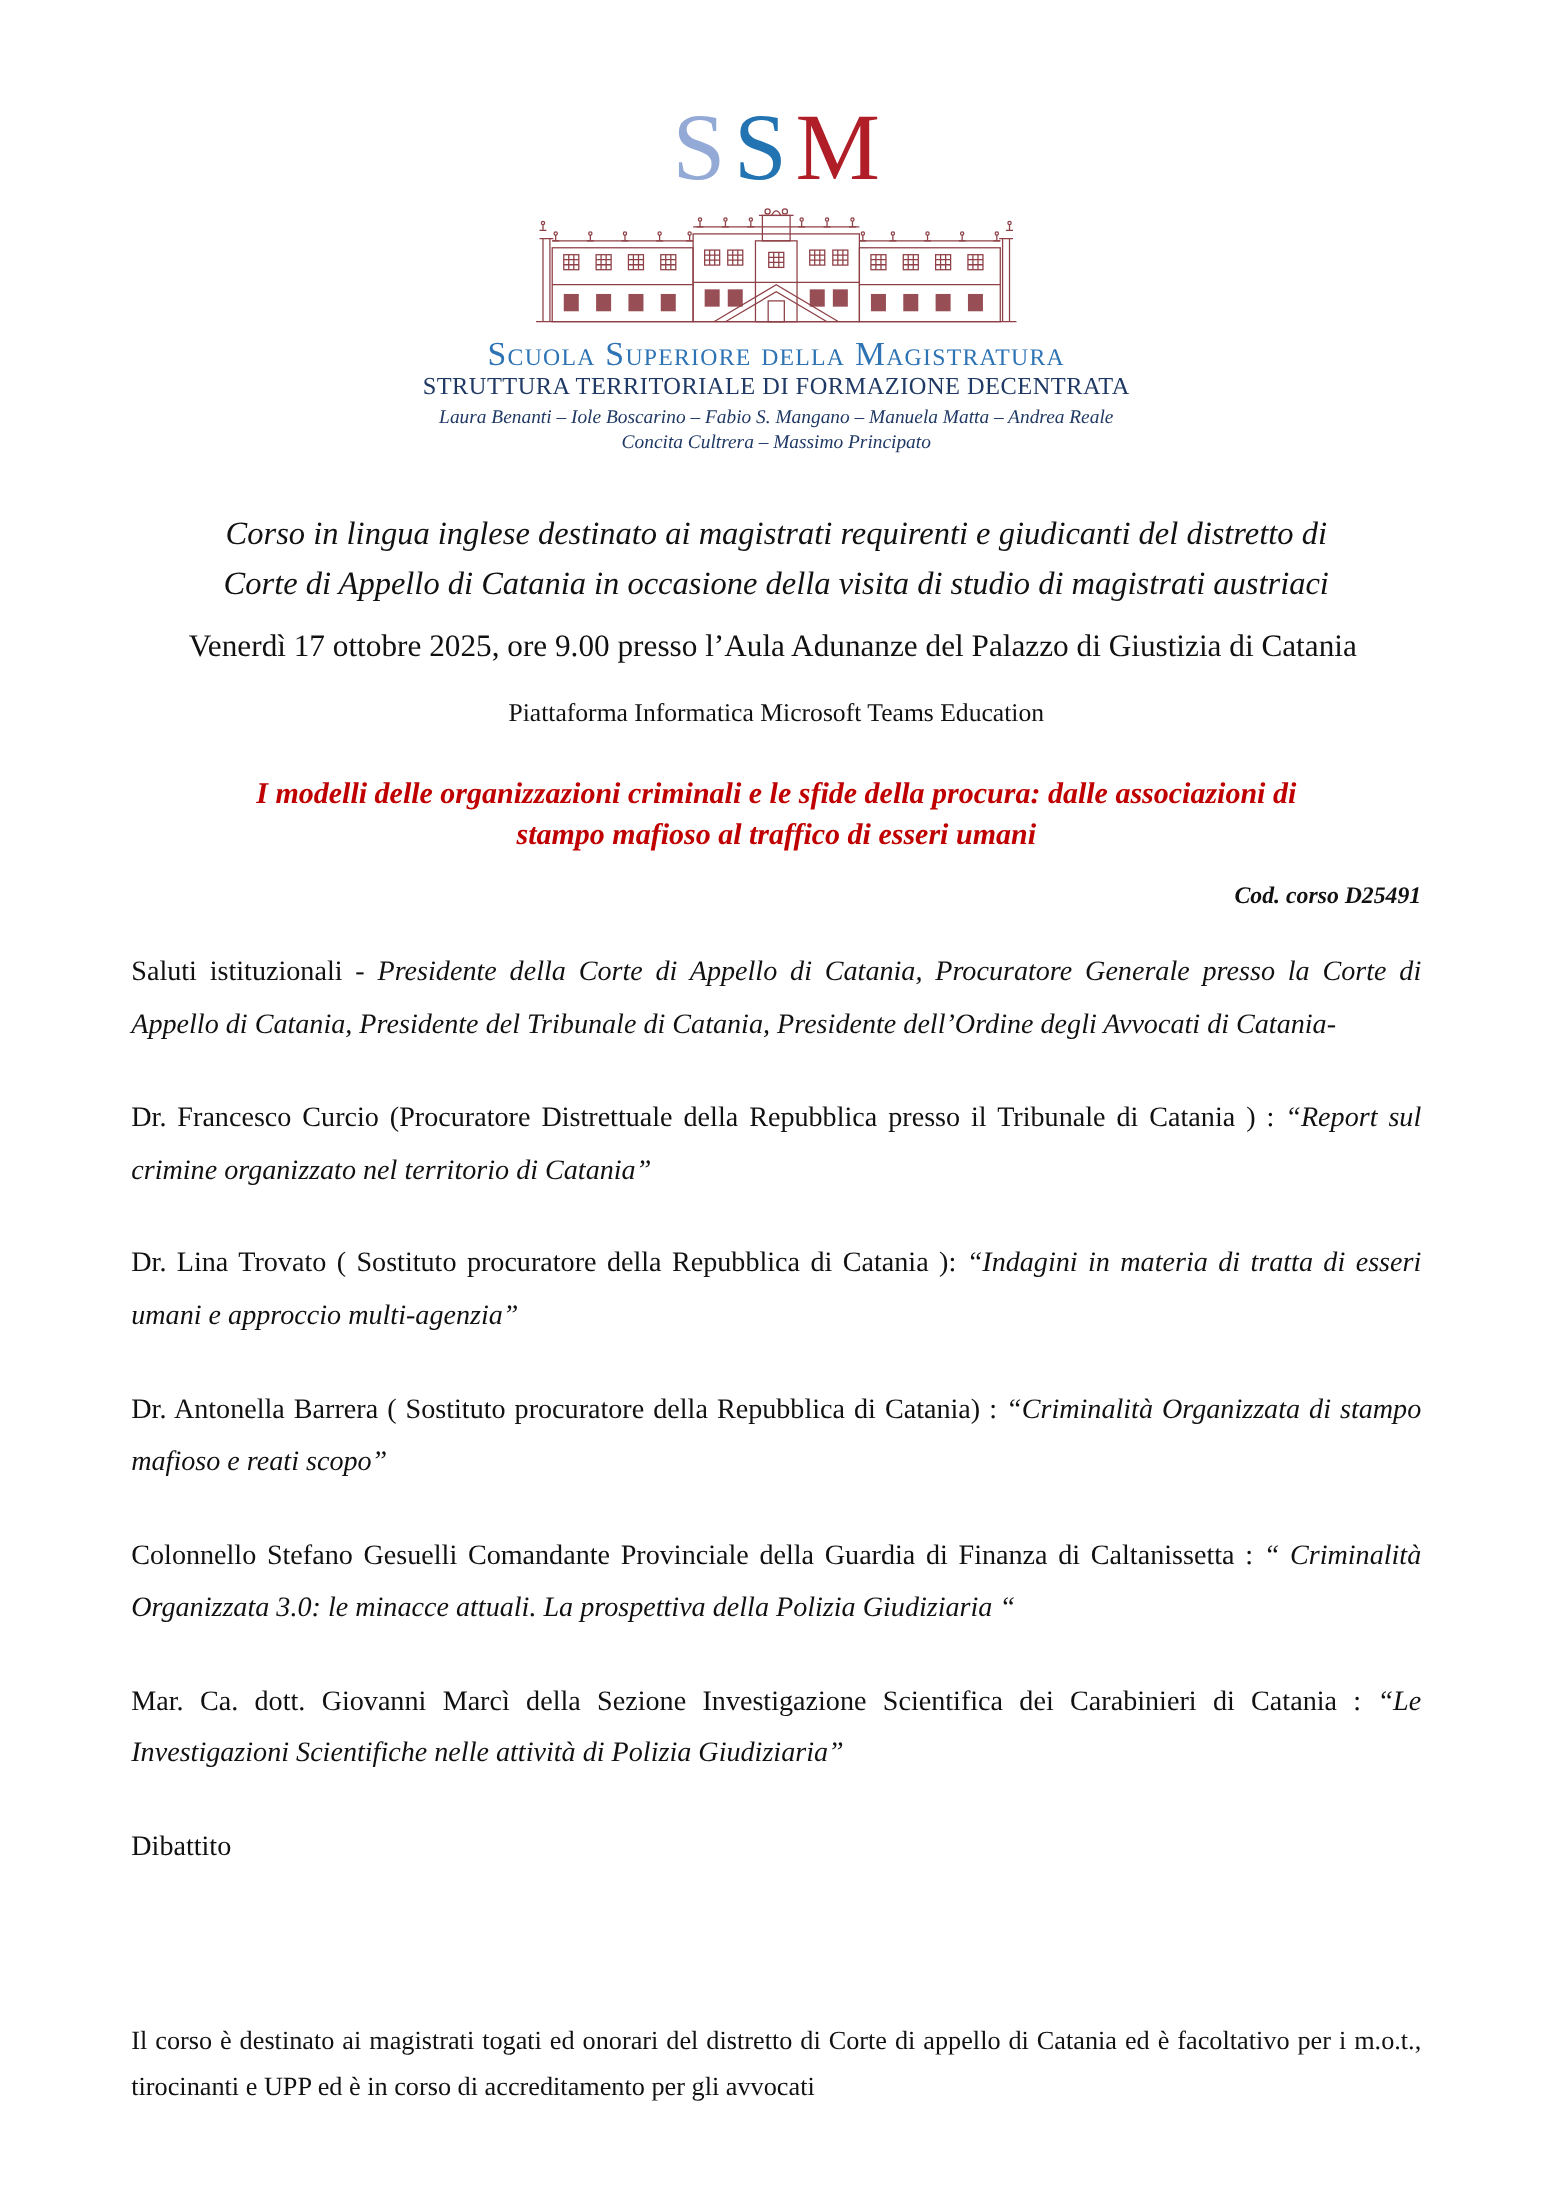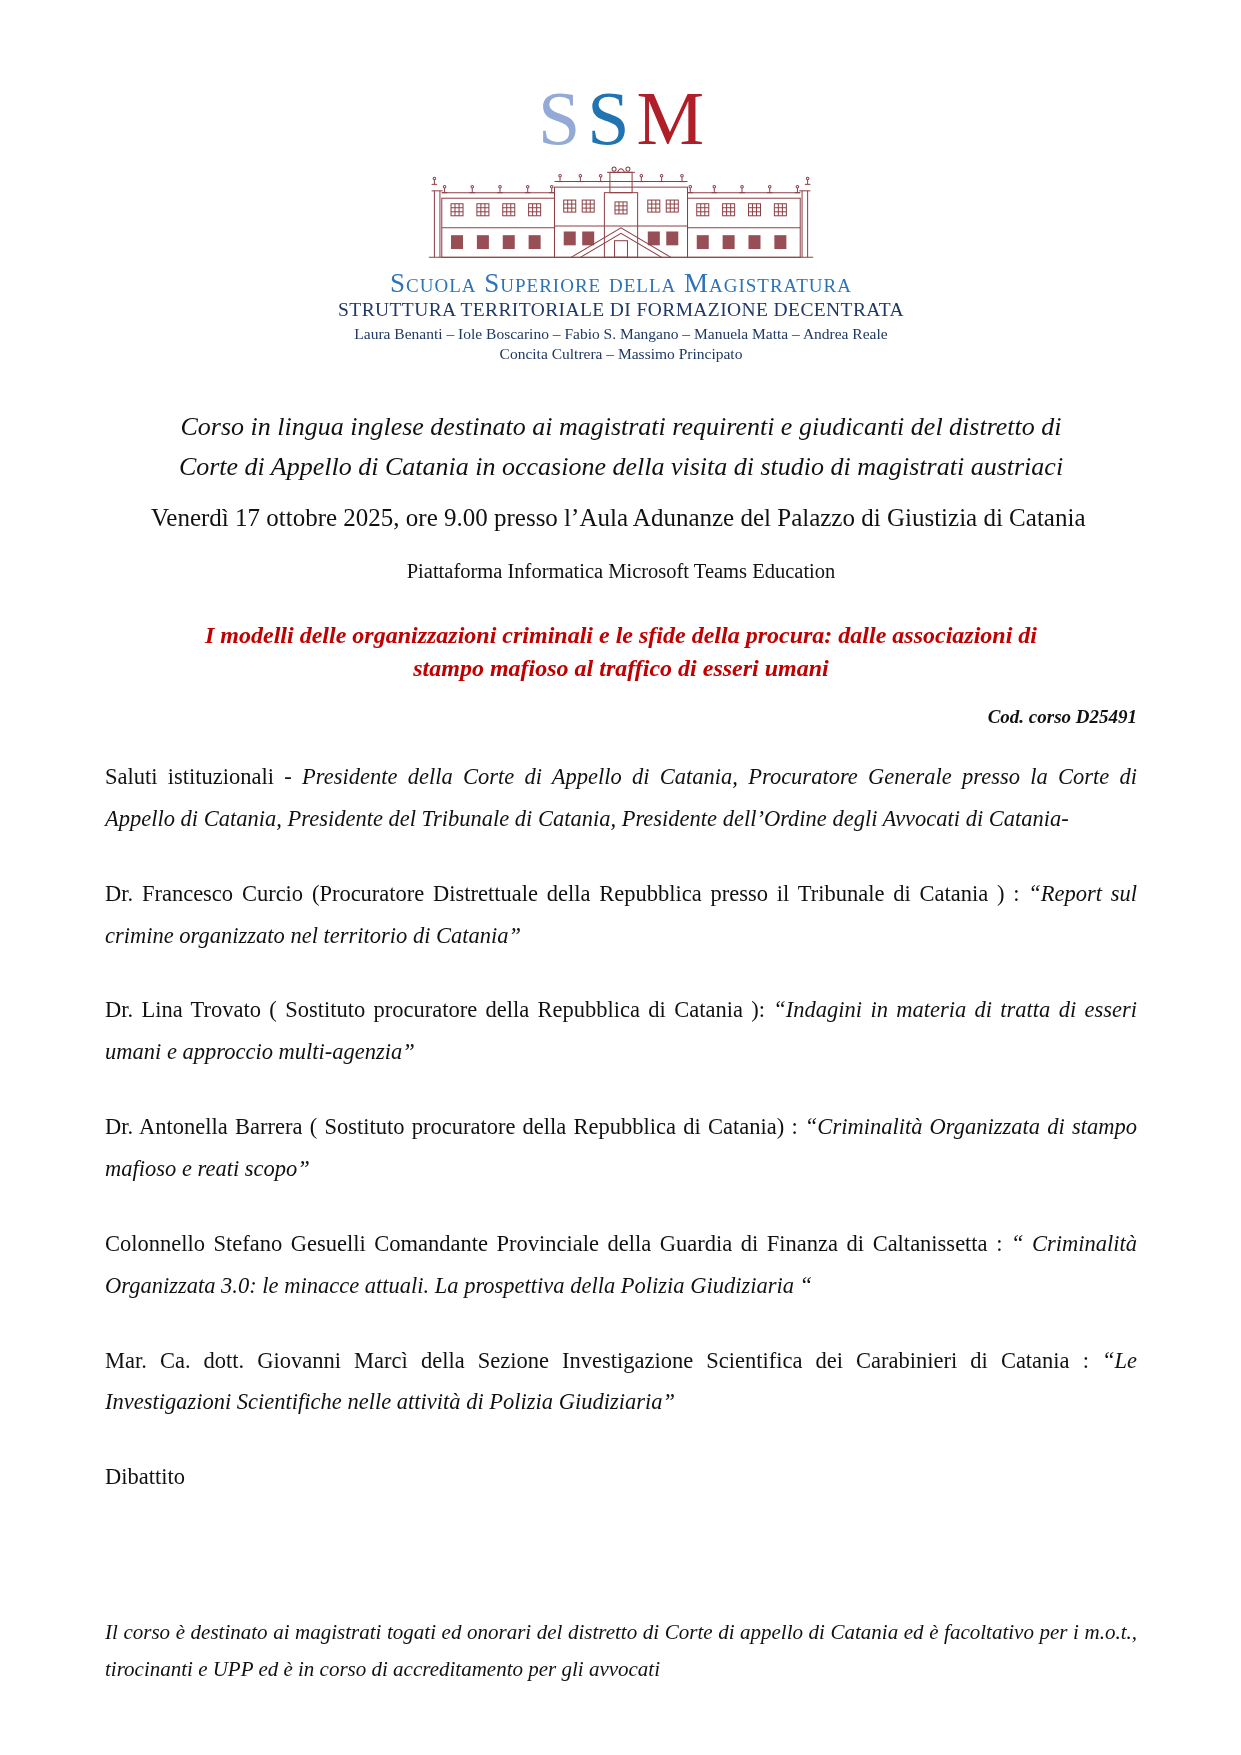--- a/index.html
+++ b/index.html
@@ -21,21 +21,21 @@
   .ssm-logo .s2{color:var(--logo-s2);}
   .ssm-logo .m{color:var(--logo-m);letter-spacing:0;}
   .palazzo{display:block;margin:10px auto 2px;color:var(--building);}
   .palazzo .st{stroke:currentColor;fill:none;stroke-width:1.1;}
   .palazzo .solidw{fill:currentColor;stroke:none;opacity:.92;}
   .school-name{
     font-variant:small-caps;font-size:27px;color:var(--blue);
     letter-spacing:1px;line-height:1.1;margin-top:4px;
   }
   .structure-line{font-size:19.5px;color:var(--navy);line-height:1.18;letter-spacing:.4px;}
-  .team-line{font-size:15.5px;color:var(--navy);line-height:1.25;}
+  .team-line{font-size:15.5px;font-style:italic;color:var(--navy);line-height:1.25;}
   .team-line.first{margin-top:3px;}
   
   .course-note{
     margin:44px auto 0;max-width:920px;font-style:italic;
     font-size:26px;line-height:1.55;text-align:center;
   }
   .datetime{
     margin:12px auto 0;max-width:940px;font-size:25px;font-weight:normal;
     line-height:1.45;text-align:left;
   }
@@ -47,21 +47,21 @@
   .course-code{margin:20px auto 0;font-size:19px;font-weight:bold;font-style:italic;text-align:right;}
   
   .program{margin-top:28px;}
   .program .item{
     font-size:22.5px;line-height:1.86;text-align:justify;margin:0 0 33px;
   }
   .program .item em{font-style:italic;}
   .program .item.last{margin-top:10px;}
   
   .footer-note{
-    margin:116px 0 0;font-style:italic;font-size:21px;
+    margin:116px 0 0;font-size:21px;
     line-height:1.78;text-align:justify;
   }
 </style>
 </head>
 <body>
 
 <div class="page">
 
   <header class="doc-header">
     <div class="ssm-logo">

